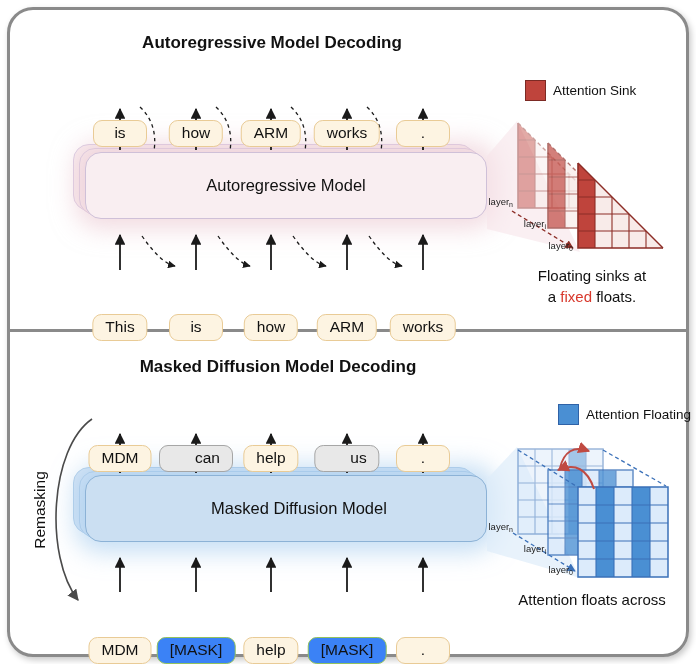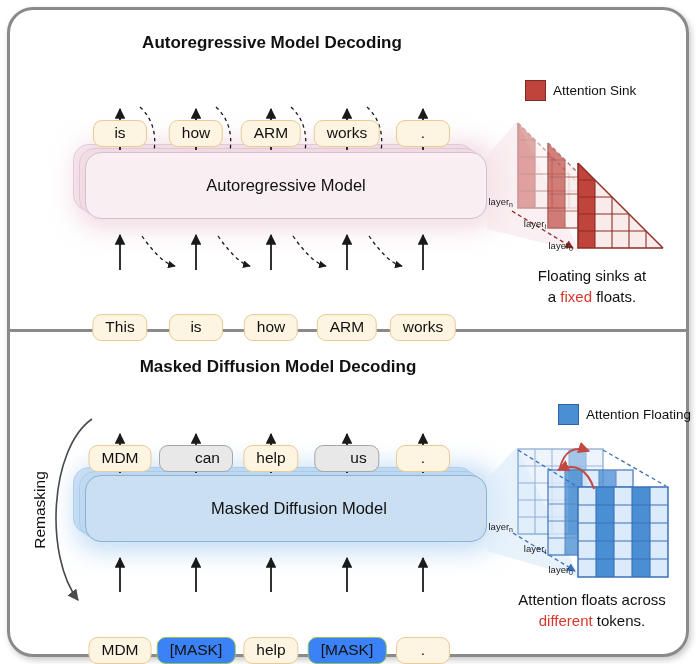--- a/index.html
+++ b/index.html
@@ -284,16 +284,15 @@
     <div class="legend-swatch sw-blue"></div>
     <span class="legend-label">Attention Floating</span>
   </div>
 
   <div class="layer-label" style="left:513px;top:527px;"><span>layer</span><sub>n</sub></div>
   <div class="layer-label" style="left:546px;top:549px;"><span>layer</span><sub>i</sub></div>
   <div class="layer-label" style="left:573px;top:570px;"><span>layer</span><sub>0</sub></div>
 
   <div class="caption" style="left:592px;top:589px;">
     <div>Attention floats across</div>
-    <div><span></span><span class="hl">different</span><span> tokens.</span></div>
   </div>
 
 </div>
 
 </body></html>

